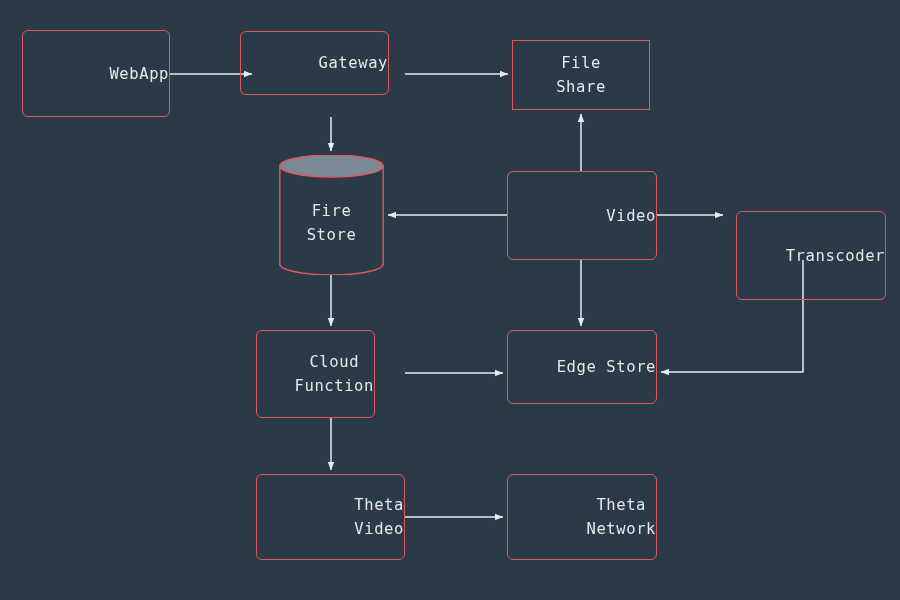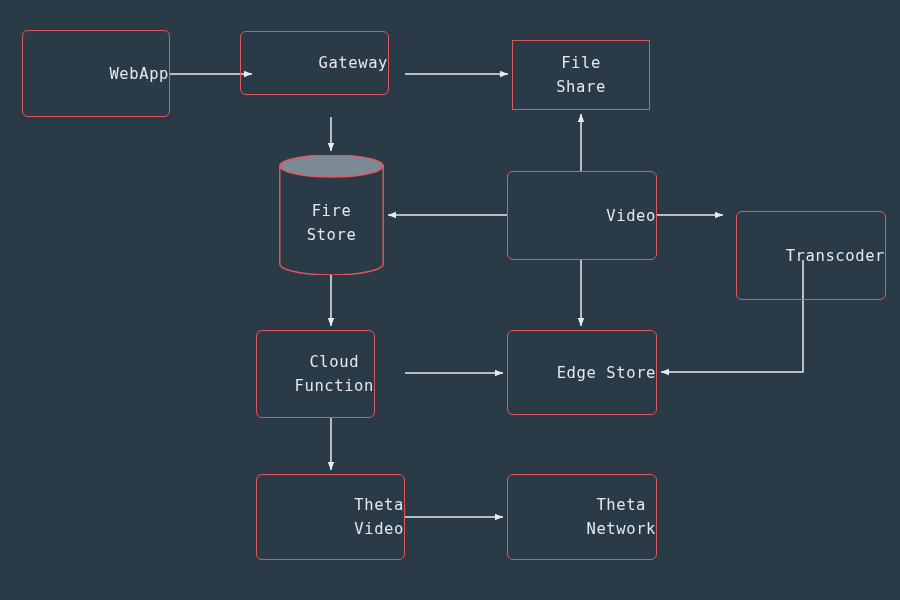--- a/index.html
+++ b/index.html
@@ -97,20 +97,20 @@
 Share</span></div>
       <div class="node cylinder" style="left: 279px; top: 155px; width: 105px; height: 120px; padding-bottom: 28px;"><svg class="cyl-svg" viewBox="0 0 105 120" preserveAspectRatio="none">
           <path d="M0.8,11 L0.8,109 A51.7,11 0 0 0 104.2,109 L104.2,11 Z" fill="none" stroke="#e0585e" stroke-width="1.4"></path>
           <ellipse cx="52.5" cy="11" rx="51.7" ry="11" fill="#7b8a94" stroke="#e0585e" stroke-width="1.4"></ellipse>
         </svg><div class="cyl-label">Fire
 Store</div></div>
       <div class="node rounded" style="left: 507px; top: 171px; width: 150px; height: 89px;"><span>Video</span></div>
       <div class="node rounded" style="left: 736px; top: 171px; width: 150px; height: 89px; margin-top: 40px;"><span>Transcoder</span></div>
       <div class="node rounded" style="left: 256px; top: 330px; width: 119px; height: 88px;"><span>Cloud
 Function</span></div>
-      <div class="node rounded" style="left: 507px; top: 330px; width: 150px; height: 85px;"><span>Edge Store</span></div>
+      <div class="node rounded" style="left: 507px; top: 330px; width: 150px; height: 74px;"><span>Edge Store</span></div>
       <div class="node rounded" style="left: 256px; top: 474px; width: 149px; height: 86px;"><span>Theta
 Video</span></div>
       <div class="node rounded" style="left: 507px; top: 474px; width: 150px; height: 86px;"><span>Theta
 Network</span></div>
     </div>
 
 </div>
 
 </body></html>

